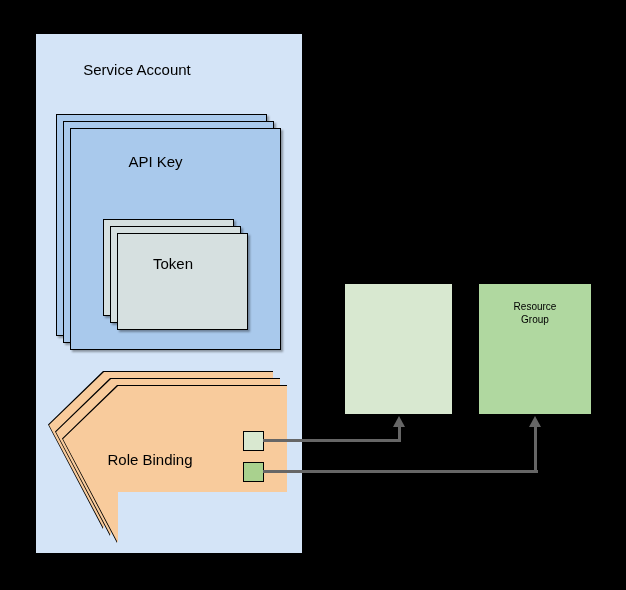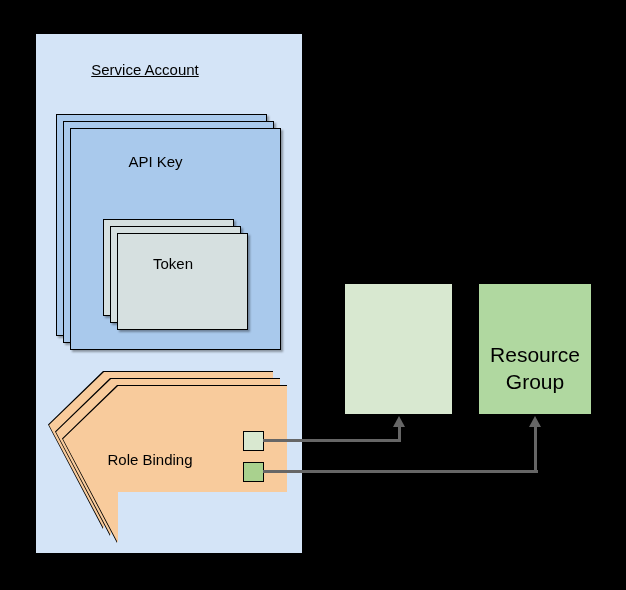--- a/index.html
+++ b/index.html
@@ -35,25 +35,24 @@
   
   #service-account {
     left: 36px;
     top: 34px;
     width: 266px;
     height: 519px;
     background: #d4e4f7;
     border: none;
   }
   #service-account-label {
-    left: 36px;
+    left: 28px;
     top: 60px;
     width: 218px;
     font-size: 15px;
-    text-decoration: underline;
   }
 
   
   .apikey-layer {
     background: #a9c9ec;
     box-shadow: 2px 2px 2px rgba(0,0,0,0.35);
   }
   #apikey-back  { left: 56px; top: 114px; width: 211px; height: 222px; }
   #apikey-mid   { left: 63px; top: 121px; width: 211px; height: 222px; }
   #apikey-front { left: 70px; top: 128px; width: 211px; height: 222px; }
@@ -150,22 +149,21 @@
     top: 283px;
     width: 114px;
     height: 132px;
     background: #b0d8a0;
     border: 1px solid #000000;
   }
   #resource-group-label {
     left: 478px;
     top: 301px;
     width: 114px;
-    font-size: 21px;
-    margin-top: 41px;
+    font-size: 10px;
   }
 
   
   .conn-h {
     position: absolute;
     height: 3px;
     background: #666666;
   }
   .conn-v {
     position: absolute;

